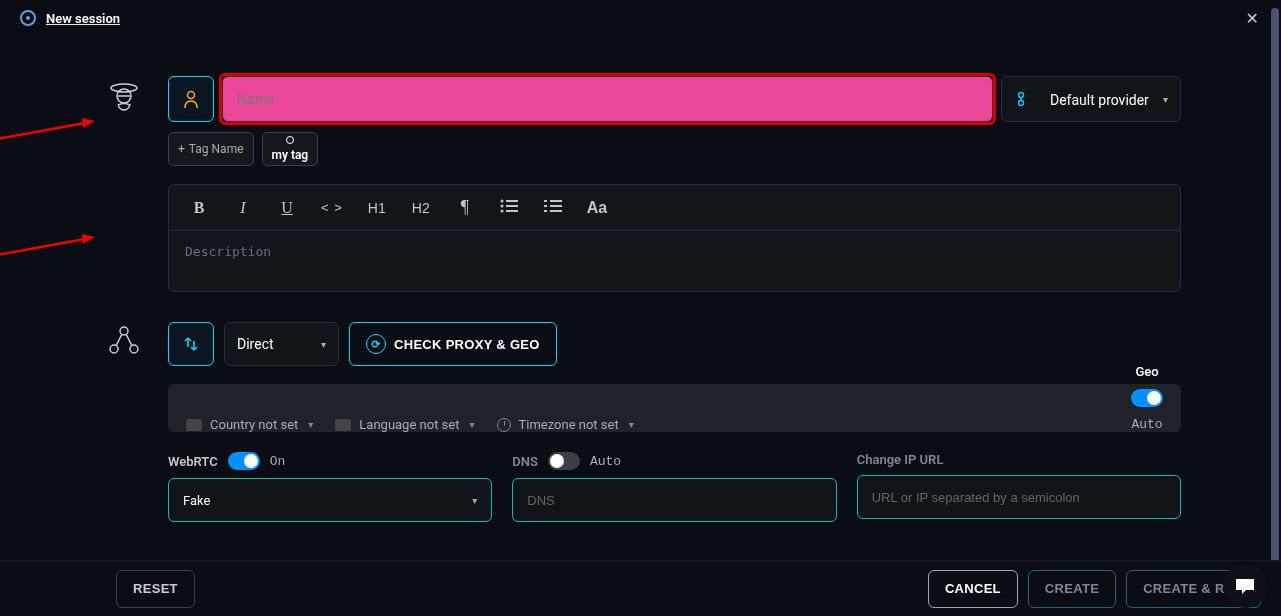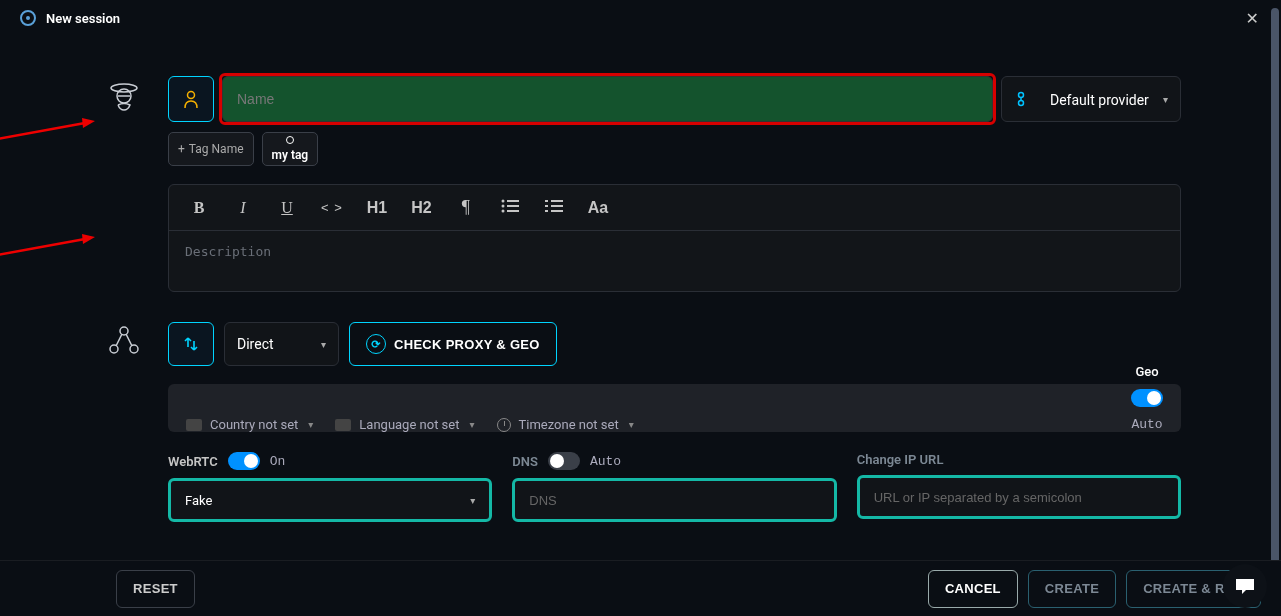--- a/index.html
+++ b/index.html
@@ -21,21 +21,21 @@
     background: #4a5568;
     border-radius: 4px;
   }
   .titlebar {
     display: flex;
     align-items: center;
     justify-content: space-between;
     height: 36px;
     padding: 0 14px 0 20px;
   }
-  .titlebar-left { display: flex; align-items: center; gap: 10px; }
+  .titlebar-left { display: flex; align-items: center; gap: 10px; text-decoration: underline; }
   .title-icon {
     width: 16px; height: 16px; border: 2px solid #5aa0d8; border-radius: 50%;
     display: flex; align-items:center; justify-content:center;
   }
   .title-icon::after { content:''; width:4px; height:4px; background:#5aa0d8; border-radius:50%; }
   .title-text { font-size: 13px; font-weight: 600; color: #fff; }
   .close-x { color:#ccc; font-size: 16px; cursor:pointer; padding:4px 8px; }
 
   .content {
     padding: 40px 100px 100px 100px;
@@ -48,21 +48,21 @@
   .name-row { display:flex; gap:8px; align-items:stretch; }
   .sq-btn {
     width:46px; height:46px; border:1px solid #00d4ff; border-radius:6px;
     background:#0a1520; display:flex; align-items:center; justify-content:center;
     cursor:pointer;
   }
   .name-input-wrap {
     flex:1; position:relative;
   }
   .name-input {
-    width:100%; height:46px; background:#14532d; border:1px solid #333;
+    width:100%; height:46px; background:#ec4899; border:1px solid #333;
     border-radius:6px; padding:0 14px; color:#fff; font-size:14px;
   }
   .name-input::placeholder{ color:#777; }
   .red-focus { position:absolute; inset:-3px; border:3px solid #d60000; border-radius:6px; pointer-events:none; }
   .provider-select {
     width:180px; height:46px; background:#111418; border:1px solid #2a2e36; border-radius:6px;
     display:flex; align-items:center; padding:0 12px; gap:10px; color:#fff; font-size:14px;
     cursor:pointer; justify-content:space-between;
   }
   .provider-left { display:flex; align-items:flex-end; gap:22px; }
@@ -75,21 +75,21 @@
   }
   .tag-chip .plus{ font-size:12px; }
   .tag-chip.filled{ color:#fff; font-weight:600;flex-direction:column; }
   .tag-chip.filled .dot{ width:8px;height:8px;border:1.5px solid #fff;border-radius:50%;}
 
   
   .editor { border:1px solid #2a2e36; border-radius:6px; overflow:hidden; background:#121519;}
   .toolbar { display:flex; align-items:center; gap:24px; padding:12px 20px; border-bottom:1px solid #2a2e36;}
   .tb-btn { color:#c5c5c5; font-size:16px; cursor:pointer; min-width:20px; text-align:center; font-family:serif;}
   .tb-btn.sans{ font-family:sans-serif; }
-  .tb-btn.h{ font-size:16px; font-weight:700; }
+  .tb-btn.h{ font-size:14px; font-weight:400; }
   .desc-field {
     width:100%; min-height:42px; background:transparent; border:none; resize:none;
     color:#fff; padding:13px 16px; font-size:13px;
   }
   .desc-field::placeholder{ color:#6a6f78; }
 
   
   .net-top { display:flex; gap:10px; }
   .sq-btn.net { width:46px; height:44px; }
   .select-pill {
@@ -119,21 +119,21 @@
   .toggle.off{ background:#3a3f48;}
   .toggle .knob{ position:absolute;top:2px;right:2px;width:14px;height:14px;background:#fff;border-radius:50%;}
   .toggle.off .knob{ left:2px; right:auto;}
   .auto-txt{ font-size:13px; color:#aab;font-family:Liberation Mono, monospace;}
 
   .three-col { display:flex; gap:20px; margin-top:20px;}
   .col { flex:1; display:flex; flex-direction:column; gap:8px;}
   .col-head{ display:flex; align-items:center; gap:10px;}
   .col-label{ font-size:13px; color:#c5c5c5; font-weight:600;}
   .field {
-    height:44px; background:#111418; border:3px solid #14b8a6; border-radius:6px;
+    height:44px; background:#111418; border:1px solid #14b8a6; border-radius:6px;
     display:flex; align-items:center; justify-content:space-between; padding:0 14px;
     color:#fff; font-size:13px;
   }
   .field.input input{ width:100%;background:none;border:none;color:#fff;font-size:13px;outline:none;}
   .field.input input::placeholder{ color:#666;}
 
   
   .arrow{ position:absolute; pointer-events:none; }
 
   

